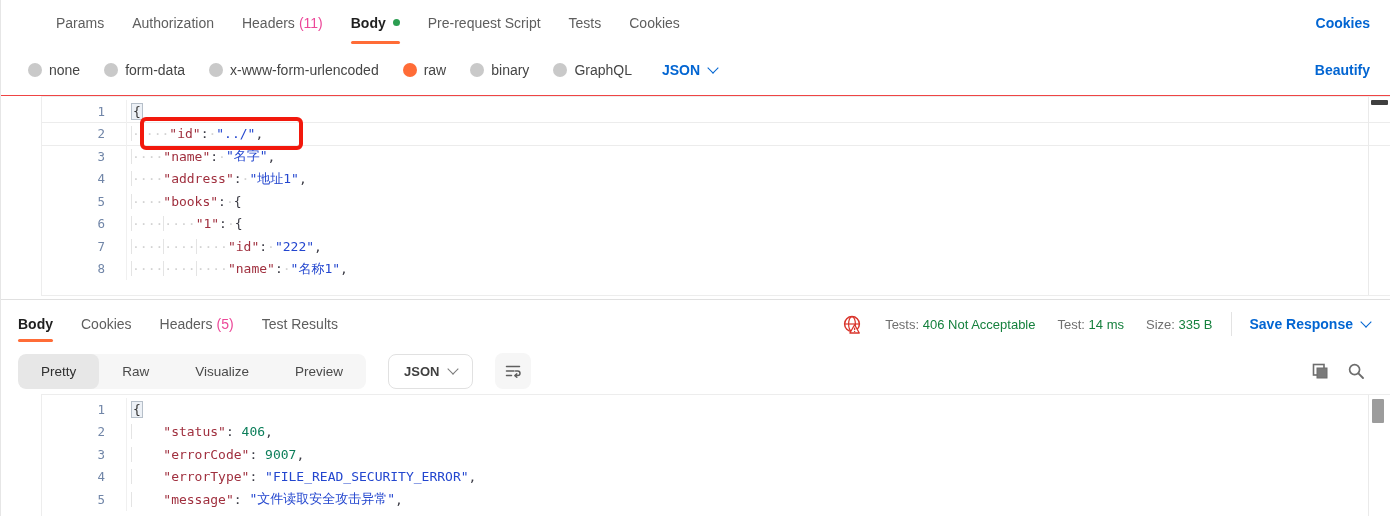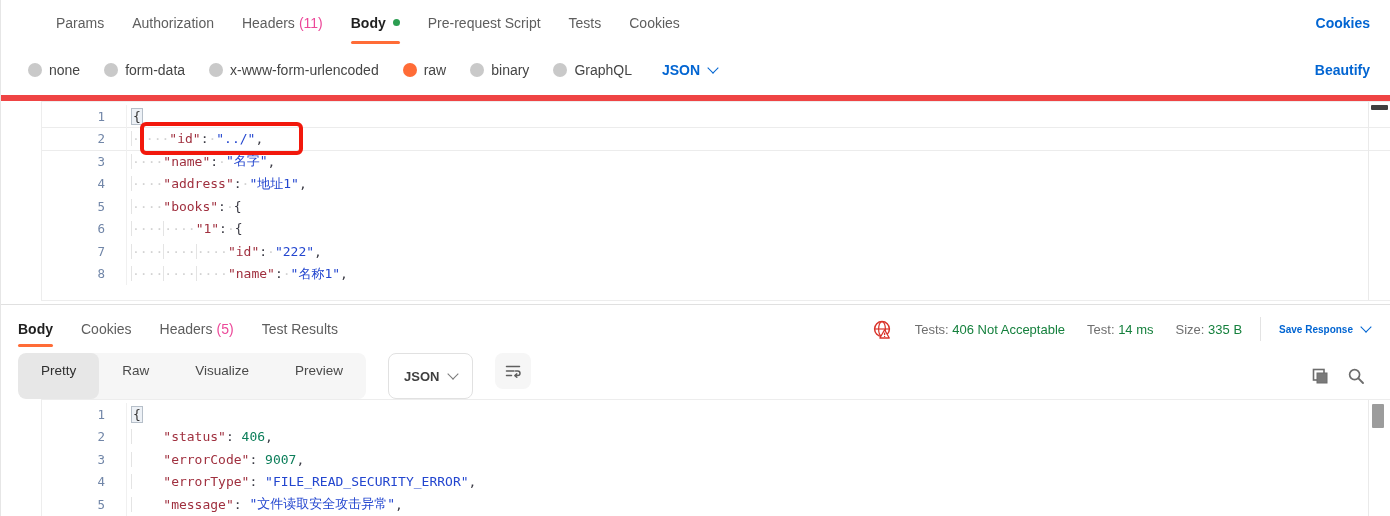--- a/index.html
+++ b/index.html
@@ -14,21 +14,21 @@
        font-size:14px;color:#5e5e5e;cursor:pointer;}
   .tab.active{color:#1f1f1f;font-weight:600;}
   .tab.active::after{content:"";position:absolute;left:0;right:0;bottom:1px;height:3px;
        border-radius:2px;background:#ff6c37;}
   .tab .badge{color:#ec4899;margin-left:4px;}
   .tab .gdot{width:7px;height:7px;border-radius:50%;background:#2b9e51;margin-left:7px;}
   .spacer{flex:1;}
   .blue-link{color:#0265d2;font-size:14px;font-weight:600;cursor:pointer;}
   
   .body-type-row{display:flex;align-items:center;height:50px;padding:0 20px 0 27px;
-       border-bottom:6px solid #ef4444;}
+       border-bottom:1px solid #ef4444;}
   .bt-item{display:flex;align-items:center;margin-right:24px;font-size:14px;color:#454545;cursor:pointer;}
   .radio{width:14px;height:14px;border-radius:50%;background:#c9c9c9;margin-right:7px;flex:none;}
   .bt-item.selected .radio{background:#ff6c37;}
   .fmt-dd{display:flex;align-items:center;color:#0265d2;font-weight:600;font-size:14px;
        margin-left:6px;cursor:pointer;}
   .chev{display:inline-block;width:7px;height:7px;border-right:1.7px solid currentColor;
        border-bottom:1.7px solid currentColor;transform:rotate(45deg);margin-left:9px;
        margin-top:-4px;}
   
   .editor{position:relative;margin-left:40px;border:1px solid #ededed;border-right:none;
@@ -57,22 +57,22 @@
   .vscroll .thumb.dark{background:#3f3f3f;}
   .divider-h{height:1px;background:#e0e0e0;margin-top:3px;}
   
   .resp-tabs{display:flex;align-items:center;height:48px;padding:0 20px 0 17px;}
   .resp-tabs .tab.active::after{bottom:6px;}
   .meta{display:flex;align-items:center;font-size:13px;}
   .meta .pair{margin-left:22px;white-space:nowrap;}
   .meta .lbl{color:#6f6f6f;}
   .meta .val{color:#15803d;}
   .vsep{width:1px;height:24px;background:#e3e3e3;margin:0 18px;}
-  .save-resp{display:flex;align-items:center;color:#0265d2;font-weight:600;font-size:10px;cursor:pointer;}
-  .view-bar{display:flex;height:46px;padding:0 16px 0 17px;}
+  .save-resp{display:flex;align-items:center;color:#0265d2;font-weight:600;font-size:14px;cursor:pointer;}
+  .view-bar{display:flex;align-items:center;height:46px;padding:0 16px 0 17px;}
   .pill-group{display:flex;background:#f6f6f6;border-radius:8px;overflow:hidden;}
   .pill{padding:10px 23px;font-size:13.5px;color:#4a4a4a;cursor:pointer;border-radius:8px;}
   .pill.active{background:#e7e7e7;color:#2f2f2f;}
   .resp-fmt{display:flex;align-items:center;margin-left:22px;border:1px solid #e1e1e1;
        border-radius:8px;padding:9px 15px;font-size:13px;font-weight:600;color:#3f3f3f;cursor:pointer;}
   .resp-fmt .chev{color:#7a7a7a;}
   .icon-btn{display:flex;align-items:center;justify-content:center;width:36px;height:36px;
        background:#f6f6f6;border-radius:8px;margin-left:22px;cursor:pointer;}
   .right-icons{margin-left:auto;display:flex;align-items:center;gap:16px;padding-right:8px;}
   .plain-icon{cursor:pointer;display:flex;align-items:center;}

